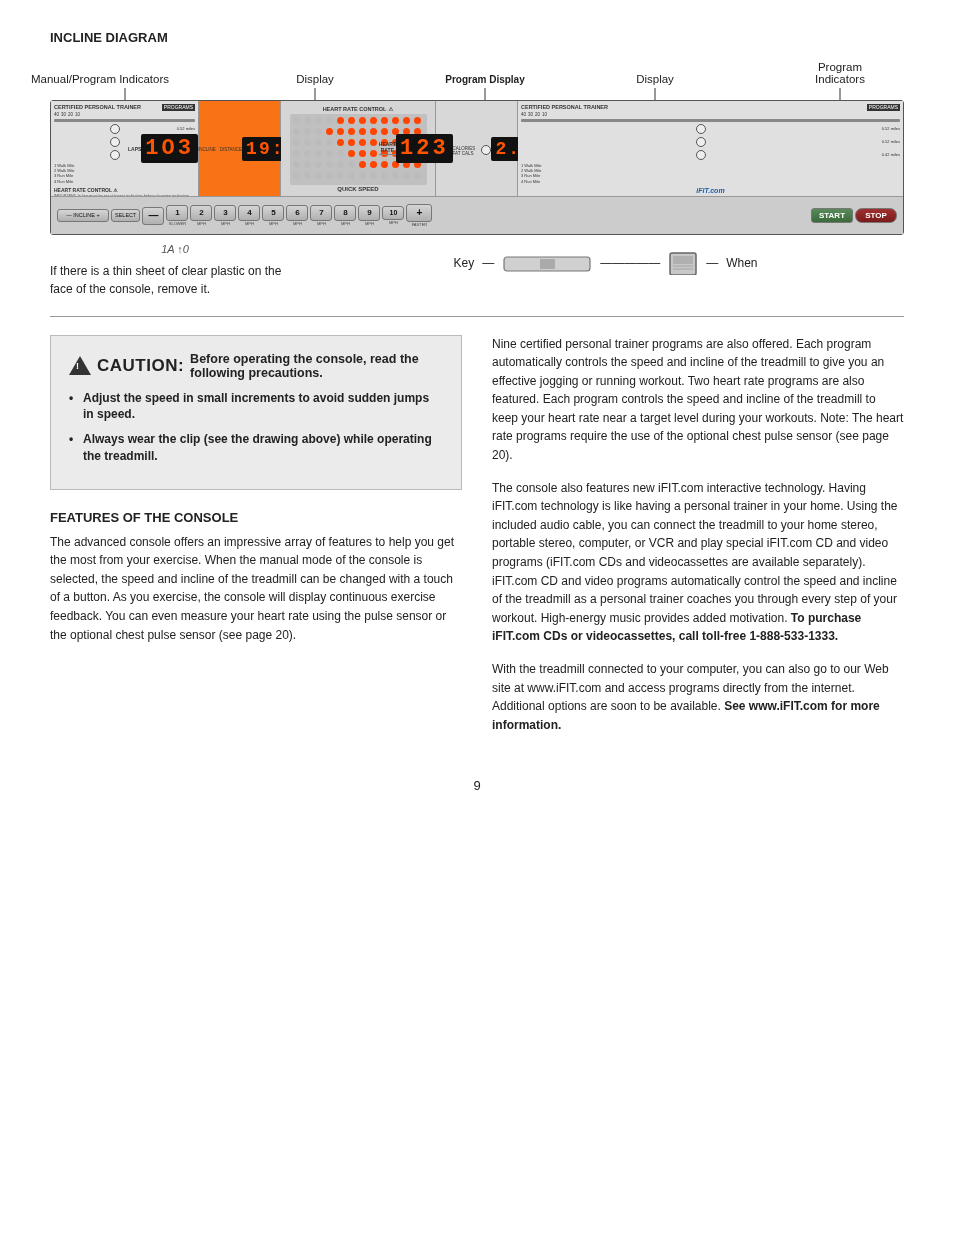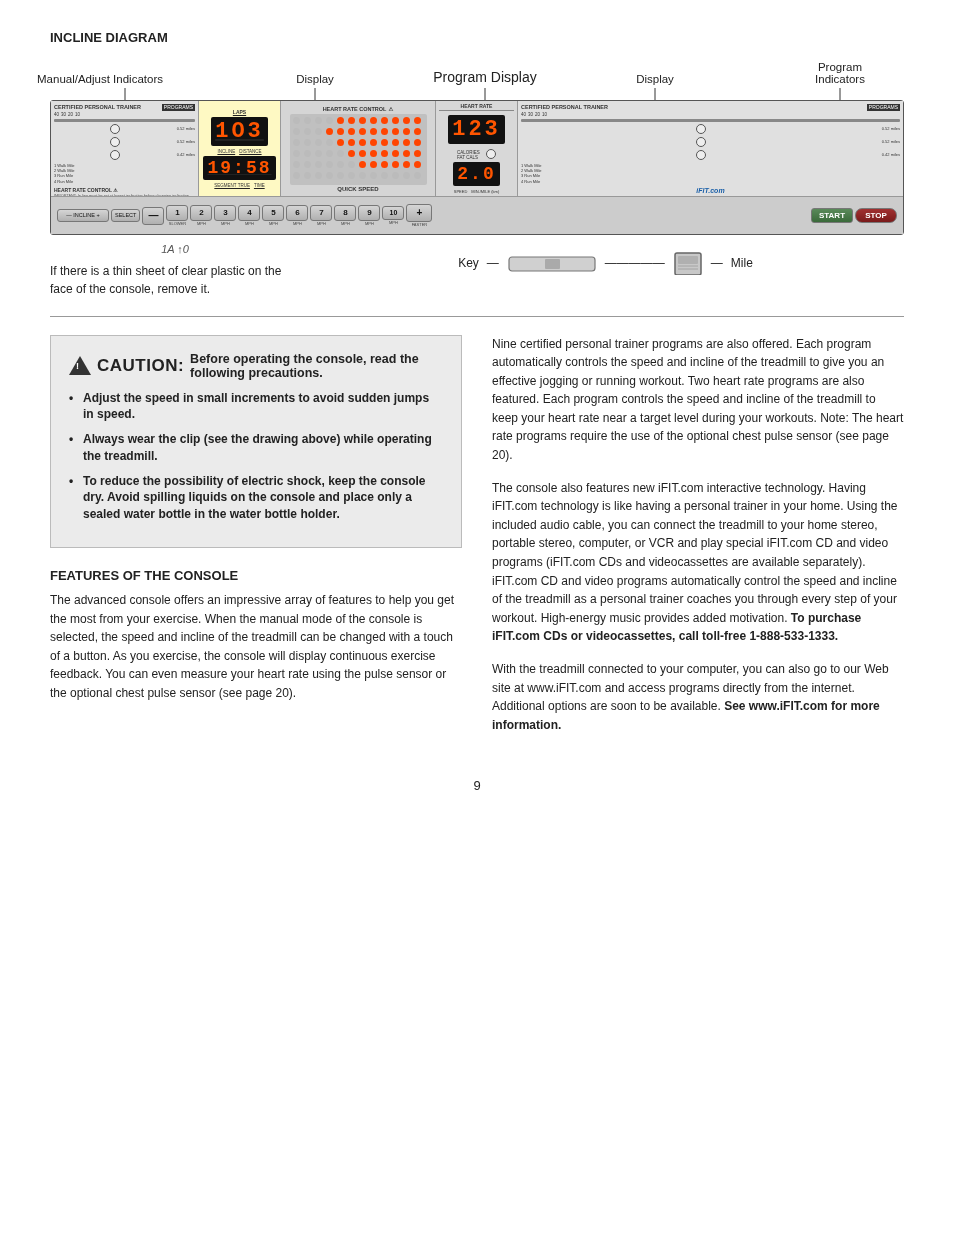--- a/index.html
+++ b/index.html
@@ -131,47 +131,46 @@
       background: #e0e0e0;
       border-right: 1px solid #999;
       padding: 3px;
       font-size: 5px;
       line-height: 1.3;
       color: #333;
     }
 
     .panel-display-left {
       width: 82px;
-      background: #fef9c3;
+      background: #f97316;
+      border-right: 1px solid #999;
+      display: flex;
+      flex-direction: row;
+      align-items: center;
+      justify-content: center;
+      padding: 3px;
+    }
+
+    .panel-program-display {
+      width: 155px;
+      background: #d5d5d5;
       border-right: 1px solid #999;
       display: flex;
       flex-direction: column;
       align-items: center;
       justify-content: center;
       padding: 3px;
-      text-decoration: underline;
-    }
-
-    .panel-program-display {
-      width: 155px;
-      background: #d5d5d5;
-      border-right: 1px solid #999;
-      display: flex;
-      flex-direction: column;
-      align-items: center;
-      justify-content: center;
-      padding: 3px;
     }
 
     .panel-display-right {
       width: 82px;
       background: #d8d8d8;
       border-right: 1px solid #999;
       display: flex;
-      flex-direction: column;
+      flex-direction: row;
       align-items: center;
       justify-content: center;
       padding: 3px;
     }
 
     .panel-right-indicators {
       flex: 1;
       background: #e0e0e0;
       padding: 3px;
       font-size: 5px;
@@ -332,27 +331,27 @@
 <body>
 
 <div class="page">
 
   <div class="diagram-section">
 
     <div class="diagram-title">INCLINE DIAGRAM</div>
 
     <div style="display:flex; justify-content:space-between; padding:0 15px; margin-bottom:3px; font-size:11.5px; position:relative; height:30px; align-items:flex-end;">
       <div style="position:absolute; left:50px; bottom:0; text-align:center; transform:translateX(-50%);">
-        <div style="font-size:11.5px;">Manual/Adjust Indicators</div>
+        <div style="font-size:11.5px;">Manual/Program Indicators</div>
       </div>
       <div style="position:absolute; left:265px; bottom:0; text-align:center; transform:translateX(-50%);">
         <div style="font-size:11.5px;">Display</div>
       </div>
       <div style="position:absolute; left:435px; bottom:0; text-align:center; transform:translateX(-50%);">
-        <div style="font-size:14px;">Program Display</div>
+        <div style="font-size:10px;font-weight:bold;">Program Display</div>
       </div>
       <div style="position:absolute; left:605px; bottom:0; text-align:center; transform:translateX(-50%);">
         <div style="font-size:11.5px;">Display</div>
       </div>
       <div style="position:absolute; left:790px; bottom:0; text-align:center; transform:translateX(-50%);">
         <div style="font-size:11.5px;">Program Indicators</div>
       </div>
     </div>
 
     <div style="position:relative; height:12px; padding: 0 15px;">
@@ -651,41 +650,40 @@
           <rect x="38" y="6" width="15" height="10" rx="1" fill="#aaa"></rect>
         </svg>
         <span style="font-size:12px;">—————</span>
         <svg width="30" height="24">
           <rect x="2" y="2" width="26" height="22" rx="2" fill="#c8c8c8" stroke="#666" stroke-width="1.5"></rect>
           <rect x="5" y="5" width="20" height="8" rx="1" fill="#b0b0b0"></rect>
           <line x1="5" y1="15" x2="25" y2="15" stroke="#999" stroke-width="0.8"></line>
           <line x1="5" y1="18" x2="25" y2="18" stroke="#999" stroke-width="0.8"></line>
         </svg>
         <span style="font-size:12px;">— </span>
-        <span style="font-size:12px;">Mile</span>
+        <span style="font-size:12px;">When</span>
       </div>
     </div>
   </div>
 
   <div class="content-section">
 
     <div class="content-left">
 
       <div class="caution-box">
         <div class="caution-header">
           <span style="display:inline-block;width:0;height:0;border-left:11px solid transparent;border-right:11px solid transparent;border-bottom:19px solid #333;position:relative;">
             <span style="position:absolute;top:5px;left:-4px;font-size:9px;color:#fff;font-weight:bold;">!</span>
           </span>
           <span class="caution-title-text">CAUTION:</span>
           <span style="font-size:12.5px; font-weight:bold;">Before operating the console, read the following precautions.</span>
         </div>
         <ul class="caution-bullets">
           <li>Adjust the speed in small increments to avoid sudden jumps in speed.</li>
           <li>Always wear the clip (see the drawing above) while operating the treadmill.</li>
-          <li>To reduce the possibility of electric shock, keep the console dry. Avoid spilling liquids on the console and place only a sealed water bottle in the water bottle holder.</li>
         </ul>
       </div>
 
       <div>
         <div class="features-title">FEATURES OF THE CONSOLE</div>
         <p class="body-text">The advanced console offers an impressive array of features to help you get the most from your exercise. When the manual mode of the console is selected, the speed and incline of the treadmill can be changed with a touch of a button. As you exercise, the console will display continuous exercise feedback. You can even measure your heart rate using the pulse sensor or the optional chest pulse sensor (see page 20).</p>
       </div>
     </div>
 
     <div class="content-right">

